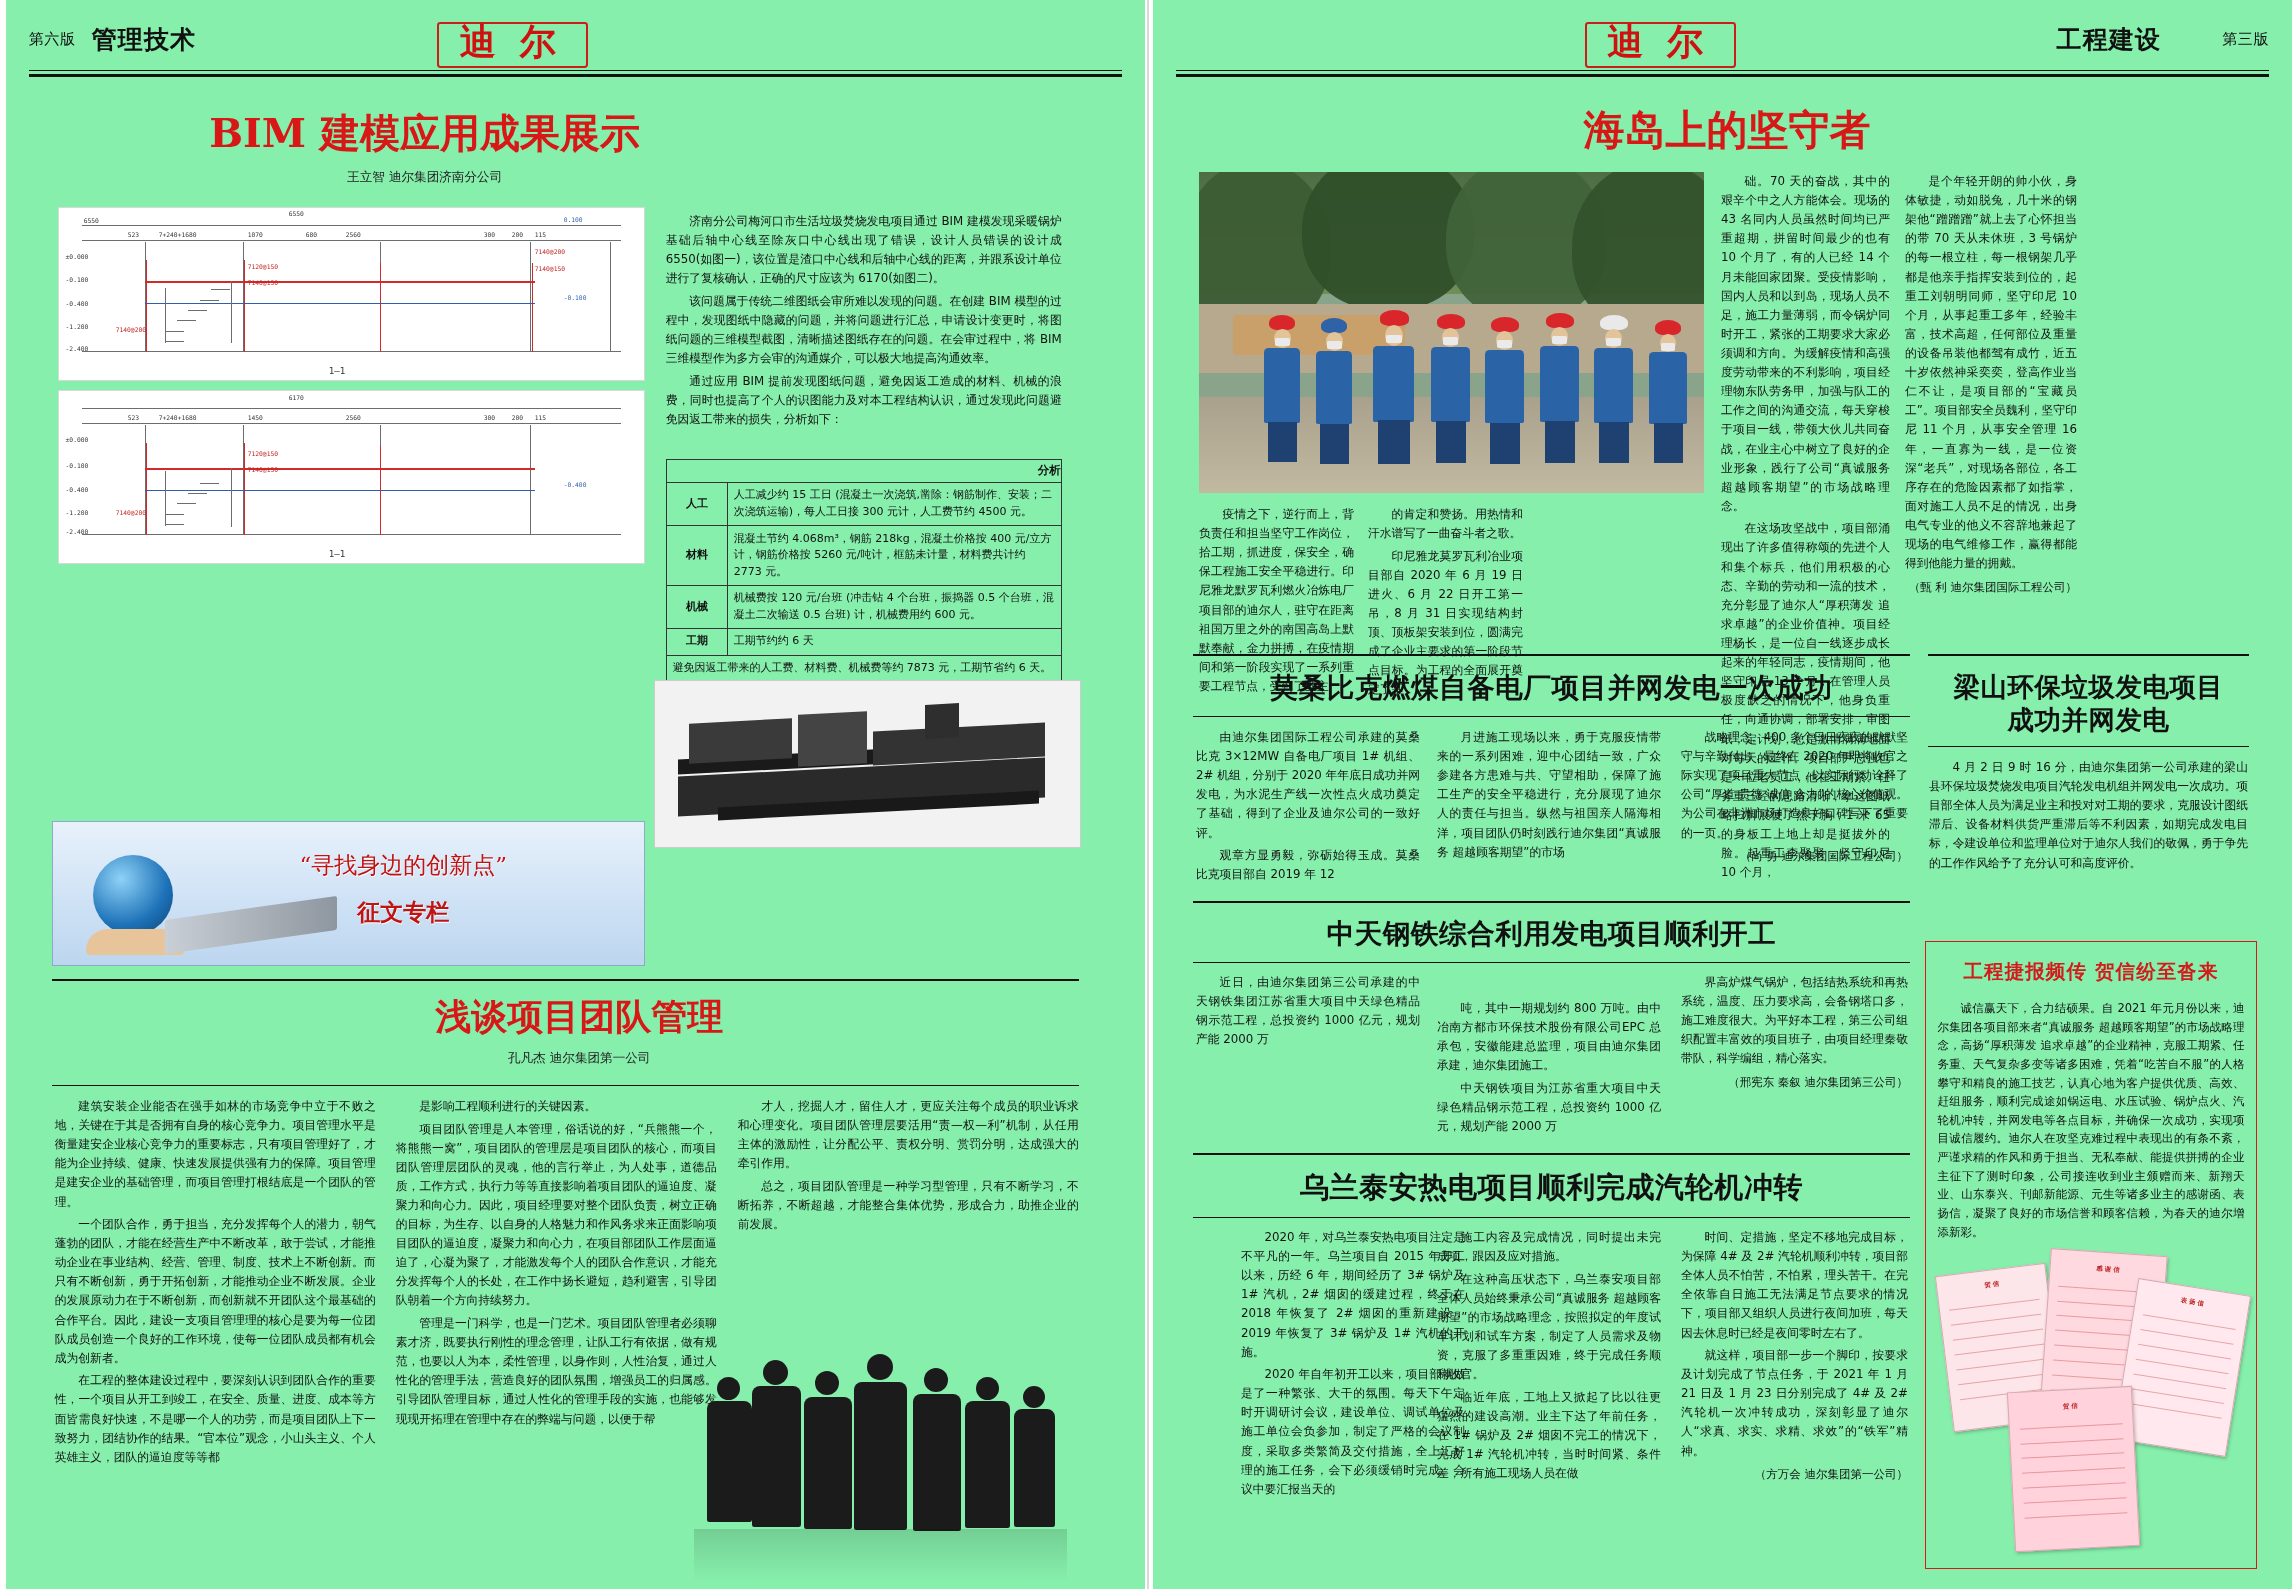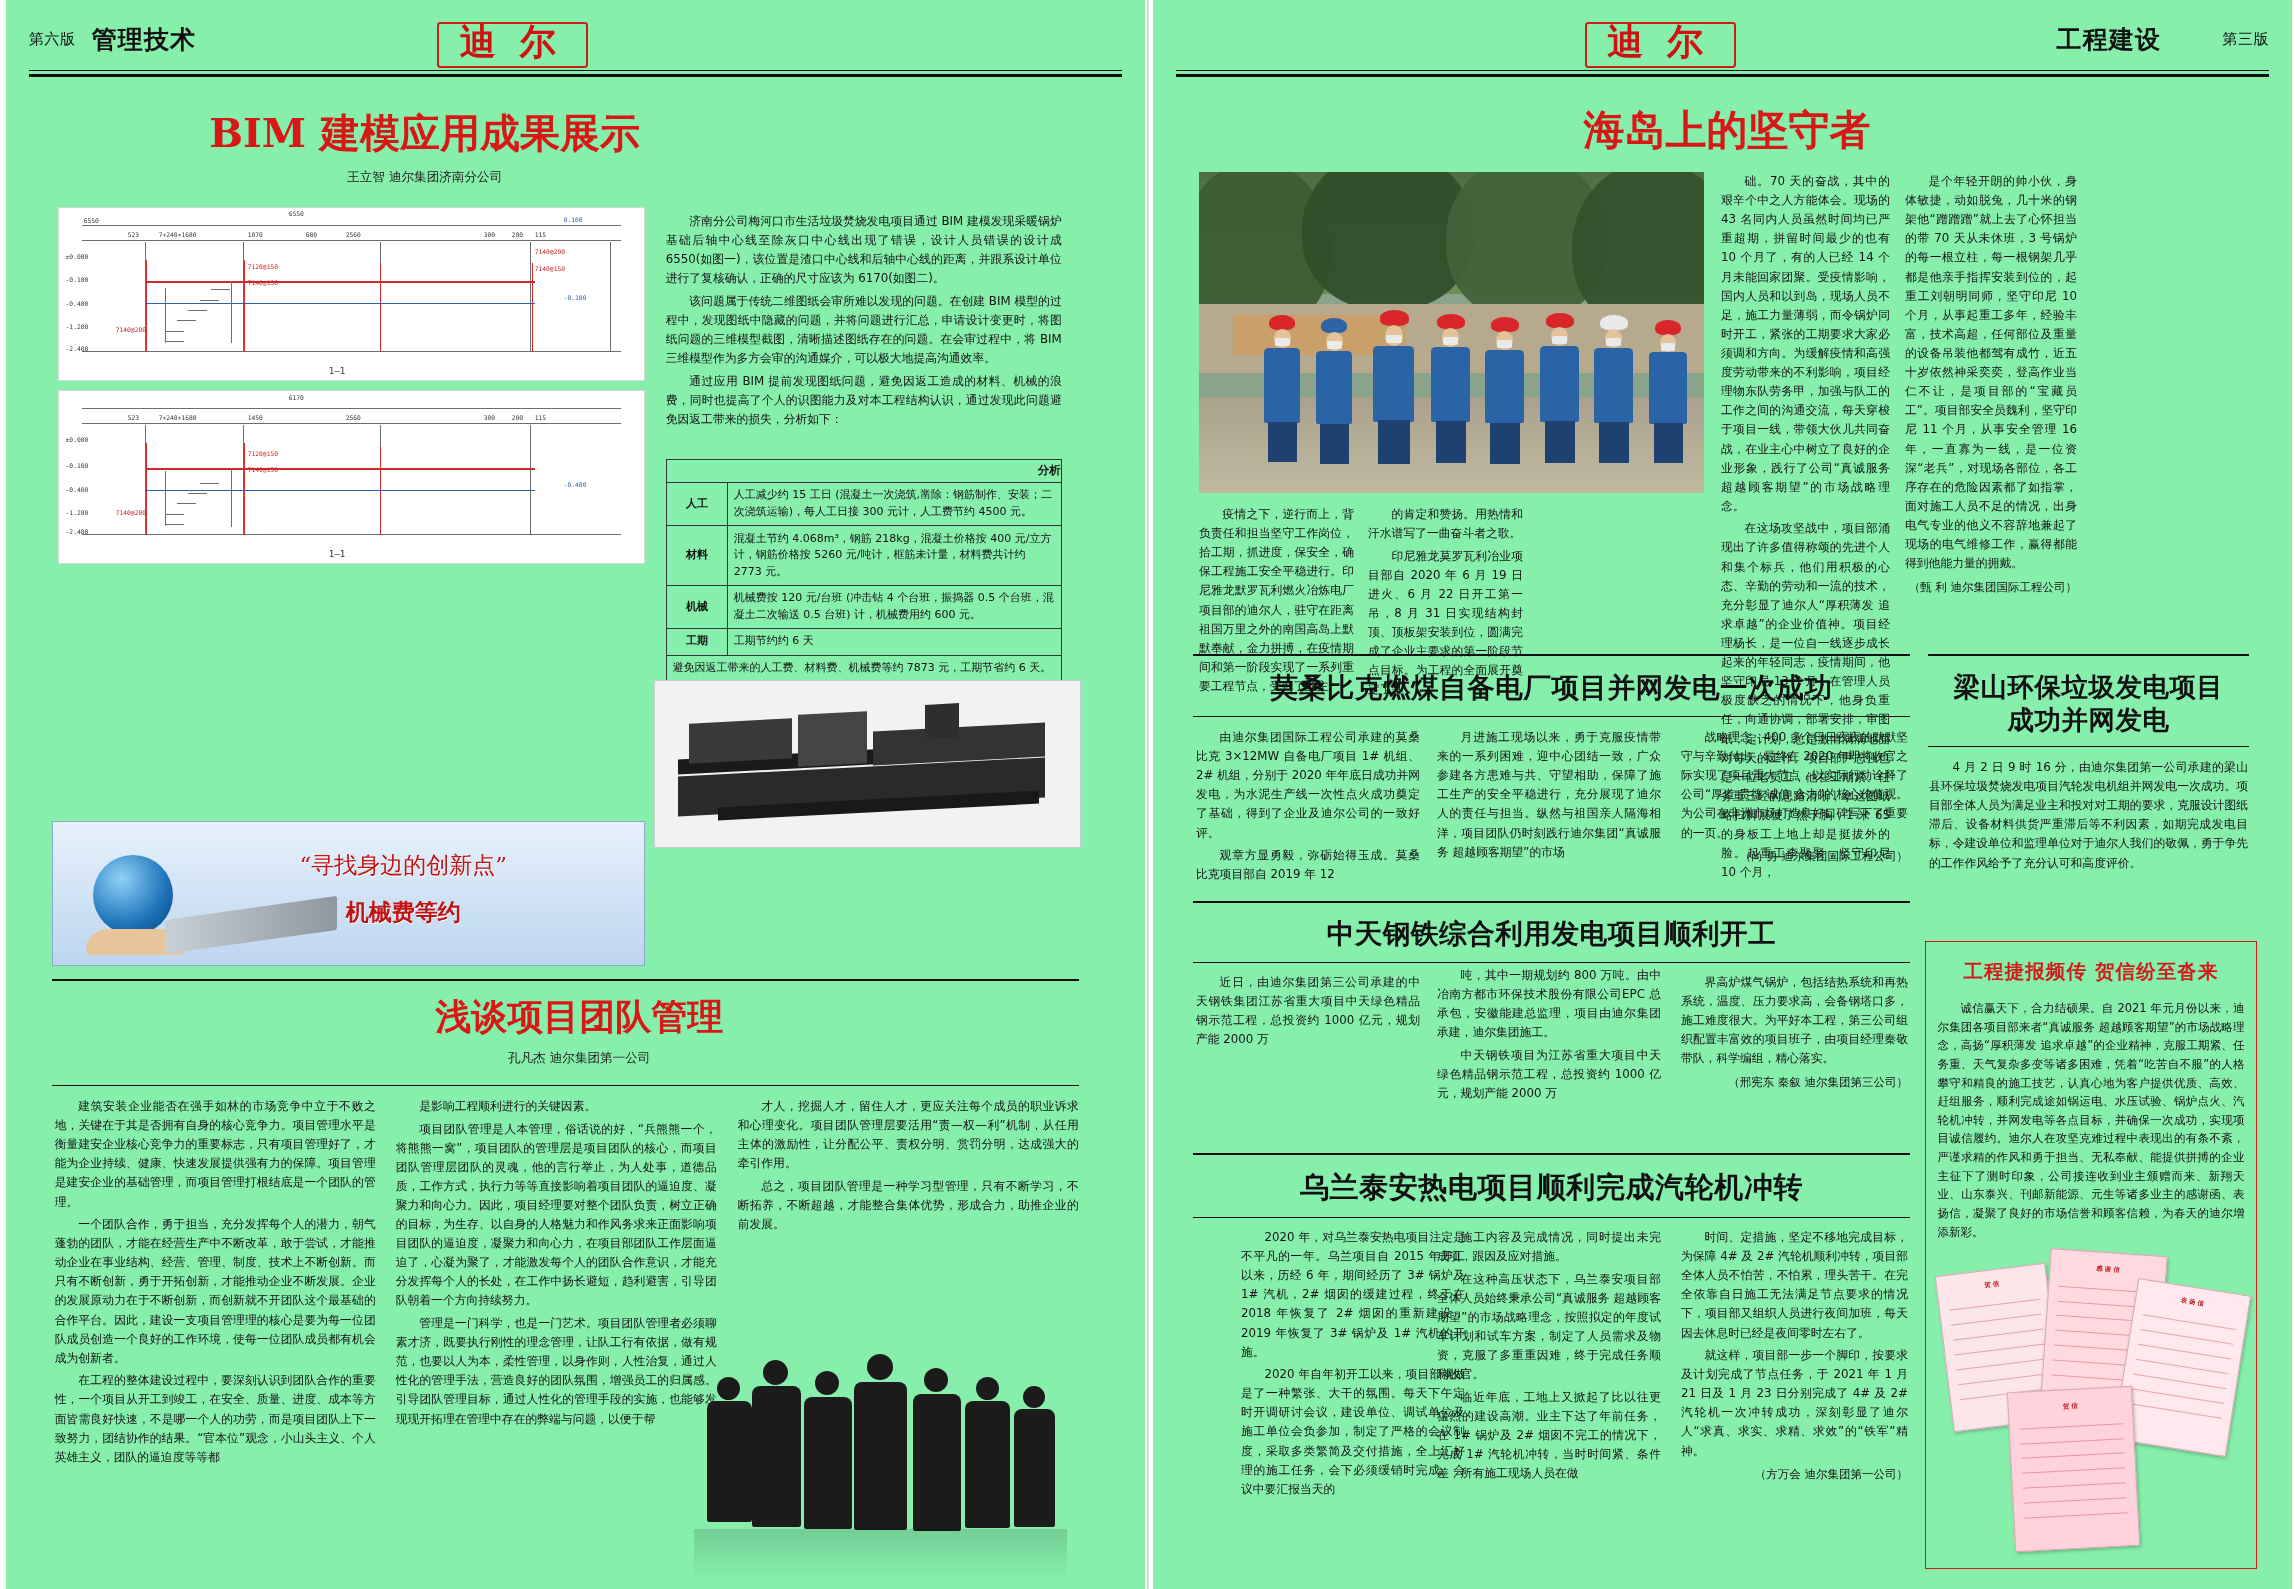--- a/index.html
+++ b/index.html
@@ -227,21 +227,21 @@
       <div style="position:absolute;left:218px;top:46px;width:172px;height:34px;background:#333;transform:skewY(-3deg);"></div>
       <div style="position:absolute;left:270px;top:23px;width:34px;height:34px;background:#2e2e2e;transform:skewY(-3deg);"></div>
       <div style="position:absolute;left:63px;top:118px;width:321px;height:12.6px;background:#191919;transform:skewY(-3deg);"></div>
     </div>
 
     <div class="banner" style="left:46px;top:821px;width:591px;height:143px;">
       <div class="globe" style="left:40px;top:33px;width:80px;height:80px;"></div>
       <div style="position:absolute;left:33px;top:107px;width:98px;height:26.4px;background:#e7c49a;border-radius:23px 23px 4.6px 4.6px;"></div>
       <div class="road" style="left:112px;top:86px;width:172px;height:34px;"></div>
       <div class="b-t1" style="left:121px;top:27.5px;width:459px;">“寻找身边的创新点”</div>
-      <div class="b-t2" style="left:121px;top:75px;width:459px;">机械费等约</div>
+      <div class="b-t2" style="left:121px;top:75px;width:459px;">征文专栏</div>
     </div>
 
     <div class="divider" style="left:46px;top:979px;width:1027px;height:1.7px;"></div>
 
     <div class="title-red" style="position:absolute;left:258px;top:993px;width:631px;font-size:36px;">浅谈项目团队管理</div>
     <div class="byline" style="position:absolute;left:258px;top:1050px;width:631px;">孔凡杰  迪尔集团第一公司</div>
     <div class="divider" style="left:46px;top:1085px;width:1027px;height:1.1px;"></div>
 
     <div class="col" style="left:49px;top:1097px;width:321px;">
       <p>建筑安装企业能否在强手如林的市场竞争中立于不败之地，关键在于其是否拥有自身的核心竞争力。项目管理水平是衡量建安企业核心竞争力的重要标志，只有项目管理好了，才能为企业持续、健康、快速发展提供强有力的保障。项目管理是建安企业的基础管理，而项目管理打根结底是一个团队的管理。</p>
@@ -404,21 +404,21 @@
       <p>4 月 2 日 9 时 16 分，由迪尔集团第一公司承建的梁山县环保垃圾焚烧发电项目汽轮发电机组并网发电一次成功。项目部全体人员为满足业主和投对对工期的要求，克服设计图纸滞后、设备材料供货严重滞后等不利因素，如期完成发电目标，令建设单位和监理单位对于迪尔人我们的敬佩，勇于争先的工作作风给予了充分认可和高度评价。</p>
     </div>
 
     <div class="divider" style="left:40px;top:901px;width:717px;height:1.7px;"></div>
 
     <div class="sub-title" style="position:absolute;left:40px;top:916px;width:717px;font-size:27.5px;">中天钢铁综合利用发电项目顺利开工</div>
     <div class="divider" style="left:40px;top:962px;width:717px;height:1.1px;"></div>
     <div class="col" style="left:43px;top:973px;width:224px;">
       <p>近日，由迪尔集团第三公司承建的中天钢铁集团江苏省重大项目中天绿色精品钢示范工程，总投资约 1000 亿元，规划产能 2000 万</p>
     </div>
-    <div class="col" style="left:284px;top:966px;width:224px;">
+    <div class="col" style="left:284px;top:999px;width:224px;">
       <p>吨，其中一期规划约 800 万吨。由中冶南方都市环保技术股份有限公司EPC 总承包，安徽能建总监理，项目由迪尔集团承建，迪尔集团施工。</p>
       <p>中天钢铁项目为江苏省重大项目中天绿色精品钢示范工程，总投资约 1000 亿元，规划产能 2000 万</p>
     </div>
     <div class="col" style="left:528px;top:973px;width:227px;">
       <p>界高炉煤气锅炉，包括结热系统和再热系统，温度、压力要求高，会备钢塔口多，施工难度很大。为平好本工程，第三公司组织配置丰富效的项目班子，由项目经理秦敬带队，科学编组，精心落实。</p>
       <div class="src">（邢宪东 秦叙 迪尔集团第三公司）</div>
     </div>
 
     <div class="divider" style="left:40px;top:1153px;width:717px;height:1.7px;"></div>
 

